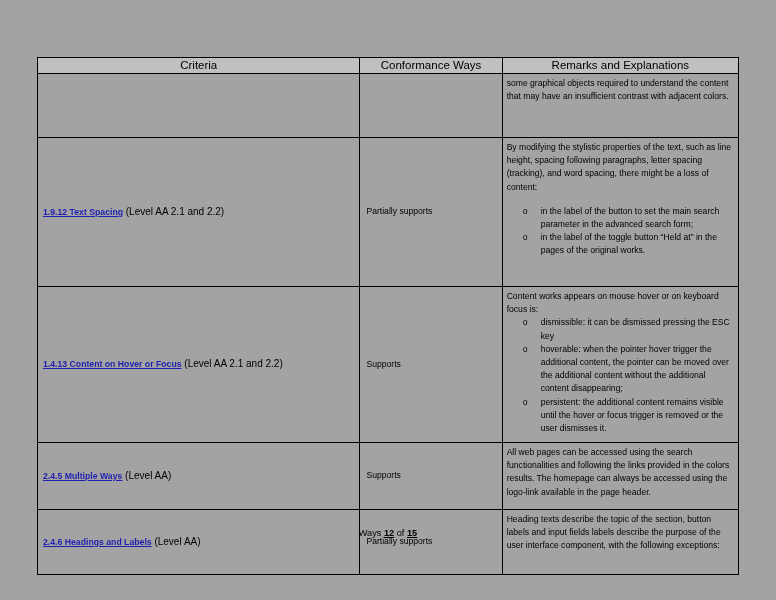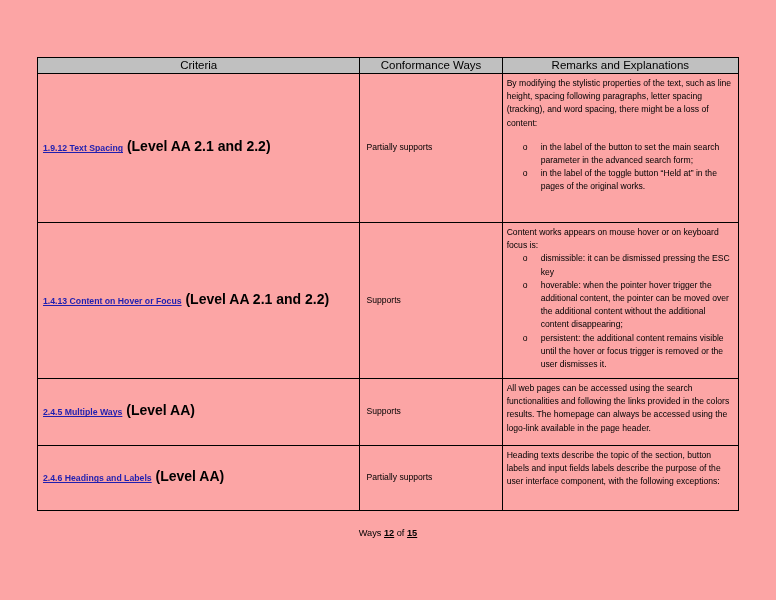--- a/index.html
+++ b/index.html
@@ -14,21 +14,21 @@
     overflow: hidden;
     font-family: "Liberation Sans", sans-serif;
     color: #000000;
     position: relative;
   }
   .page {
     position: absolute;
     left: 0; top: 0;
     width: 776px;
     height: 600px;
-    background: #fca5a5;
+    background: #a3a3a3;
   }
   .doc-table {
     position: absolute;
     left: 37px;
     top: 57px;
     width: 702px;
     border-collapse: collapse;
     table-layout: fixed;
   }
   .doc-table td, .doc-table th {
@@ -73,22 +73,22 @@
   tbody tr:first-child td { border-top: none; }
 
   .crit-link {
     color: #1f1fb0;
     font-weight: bold;
     text-decoration: underline;
     font-size: 8.7px;
   }
   .crit-level {
     color: #000;
-    font-weight: bold;
-    font-size: 14px;
+    font-weight: normal;
+    font-size: 10px;
   }
   .rem-p {
     margin: 0 0 0 0;
     font-size: 8.6px;
     line-height: 13.2px;
   }
   .rem-gap { height: 11px; }
   ul.rem-list {
     list-style: none;
     margin: 0;
@@ -133,20 +133,27 @@
     </colgroup>
     <thead>
       <tr>
         <th class="col-criteria">Criteria</th>
         <th class="col-conf">Conformance Ways</th>
         <th class="col-remarks">Remarks and Explanations</th>
       </tr>
     </thead>
     <tbody id="tbody">
         <tr>
+          <td class="c-criteria" style="height: 55px;"></td>
+          <td class="c-conf"></td>
+          <td class="c-remarks">
+            <div class="rem-p">some graphical objects required to understand the content that may have an insufficient contrast with adjacent colors.</div>
+          </td>
+        </tr>
+        <tr>
           <td class="c-criteria" style="height: 140px;"><span class="crit-link">1.9.12 Text Spacing</span><span class="crit-level"> (Level AA 2.1 and 2.2)</span></td>
           <td class="c-conf">Partially supports</td>
           <td class="c-remarks">
             <div class="rem-p">By modifying the stylistic properties of the text, such as line height, spacing following paragraphs, letter spacing (tracking), and word spacing, there might be a loss of content:</div>
             <div class="rem-gap"></div>
             <ul class="rem-list">
               <li><span class="bullet">o</span><span>in the label of the button to set the main search parameter in the advanced search form;</span></li>
               <li><span class="bullet">o</span><span>in the label of the toggle button “Held at” in the pages of the original works.</span></li>
             </ul>
           </td>

